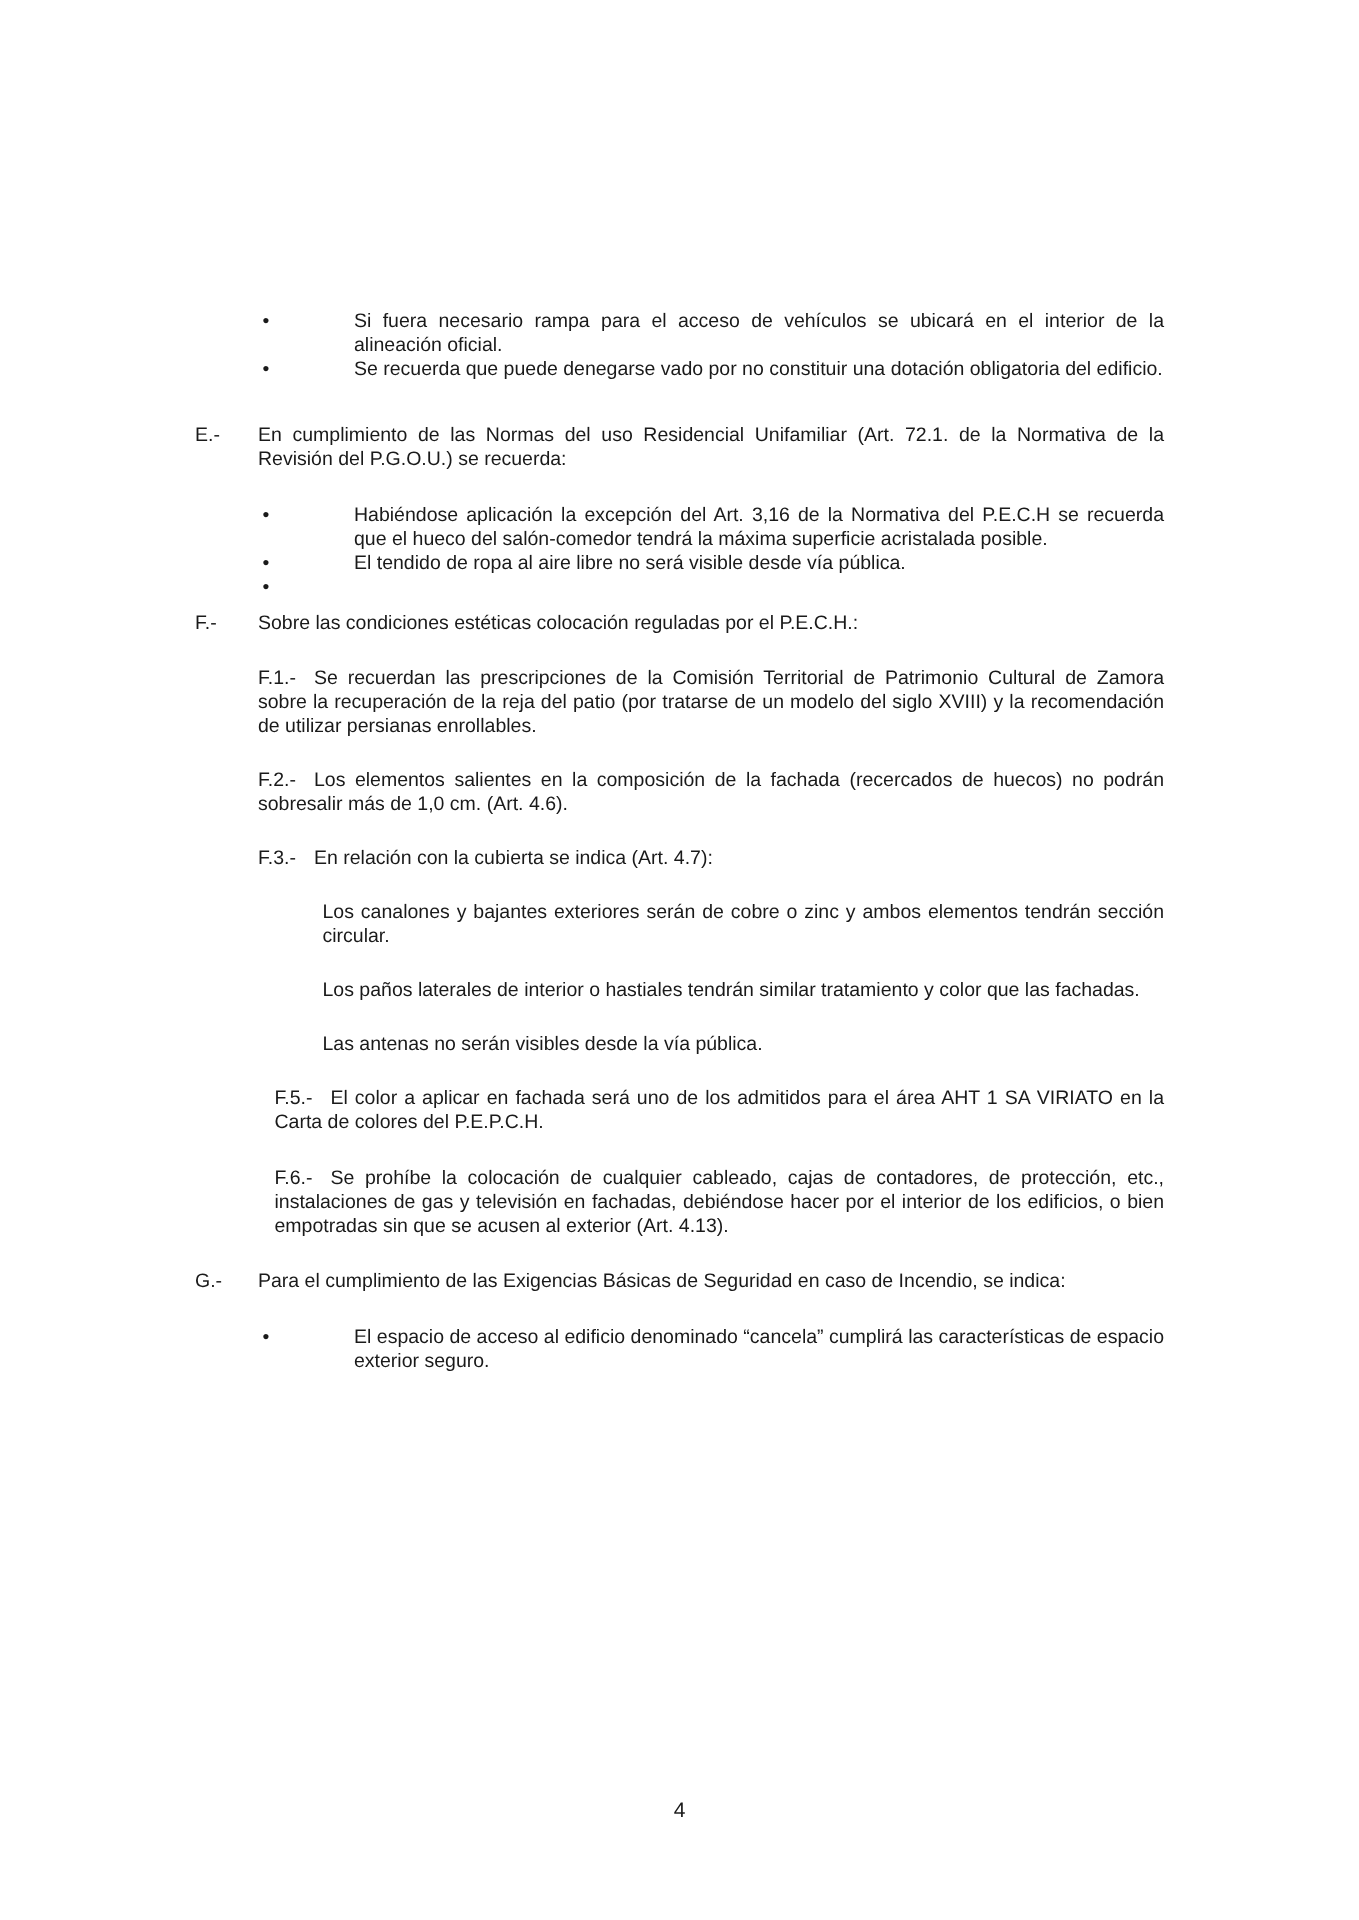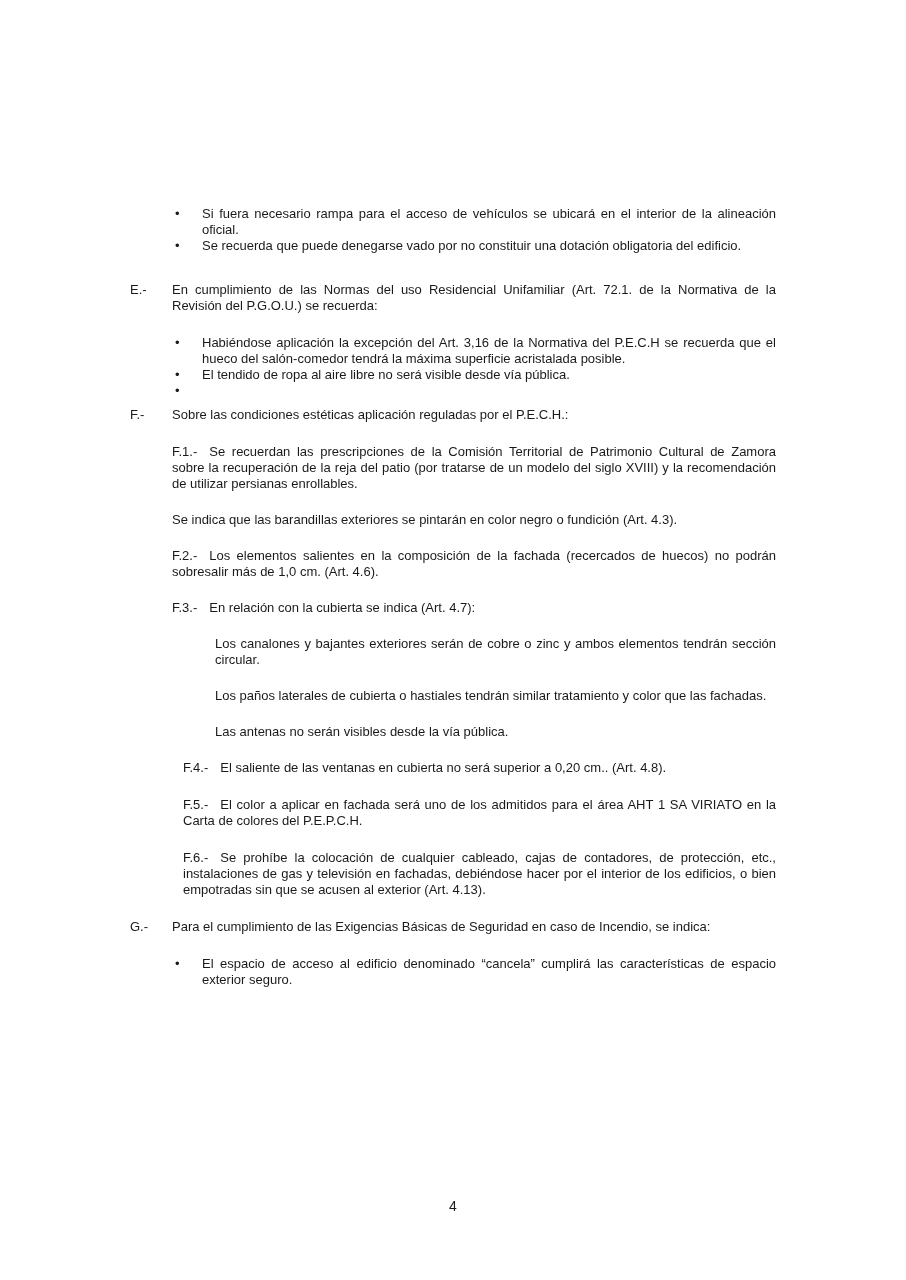--- a/index.html
+++ b/index.html
@@ -15,21 +15,21 @@
     color: #1a1a1a;
   }
   .page { position: absolute; inset: 0; background: #fff; }
   .content { position: absolute; top: 206px; left: 130px; width: 646px; }
 
   .group { margin-bottom: 28px; }
   .group-e { margin-bottom: 8px; }
 
   .bullet-row { display: flex; margin-left: 42px; min-height: 16px; }
   .marker { flex: 0 0 30px; padding-left: 3px; }
-  .btxt { flex: 1; text-align: justify; }
+  .btxt { flex: 1; text-align: justify; margin-left: 34px; }
 
   .lettered { display: flex; margin-bottom: 21px; }
   .letter { flex: 0 0 42px; }
   .ltxt { flex: 1; text-align: justify; }
 
   .para  { margin-left: 42px; margin-bottom: 20px; text-align: justify; margin-top: 17px; }
   .para2 { margin-left: 85px; margin-bottom: 20px; text-align: justify; }
   .para3 { margin-left: 53px; margin-bottom: 21px; text-align: justify; }
   .plabel { padding-right: 12px; }
 
@@ -75,56 +75,50 @@
         <span class="btxt">El tendido de ropa al aire libre no será visible desde vía pública.</span>
       </div>
       <div class="bullet-row">
         <span class="marker">•</span>
         <span class="btxt"></span>
       </div>
     </div>
 
     <div class="lettered">
       <span class="letter">F.-</span>
-      <span class="ltxt">Sobre las condiciones estéticas aplicación reguladas por el P.E.C.H.:</span>
+      <span class="ltxt">Sobre las condiciones estéticas colocación reguladas por el P.E.C.H.:</span>
     </div>
 
     <p class="para">
       <span class="plabel">F.1.-</span><span>Se recuerdan las prescripciones de la Comisión Territorial de Patrimonio Cultural de Zamora sobre la recuperación de la reja del patio (por tratarse de un modelo del siglo XVIII) y la recomendación de utilizar persianas enrollables.</span>
     </p>
 
 
-    <p class="para">
-      <span>Se indica que las barandillas exteriores se pintarán en color negro o fundición (Art. 4.3).</span>
-    </p>
 
     <p class="para">
       <span class="plabel">F.2.-</span><span>Los elementos salientes en la composición de la fachada (recercados de huecos) no podrán sobresalir más de 1,0 cm. (Art. 4.6).</span>
     </p>
 
     <p class="para">
       <span class="plabel">F.3.-</span><span>En relación con la cubierta se indica (Art. 4.7):</span>
     </p>
 
     <p class="para2">
       <span>Los canalones y bajantes exteriores serán de cobre o zinc y ambos elementos tendrán sección circular.</span>
     </p>
 
     <p class="para2">
-      <span>Los paños laterales de cubierta o hastiales tendrán similar tratamiento y color que las fachadas.</span>
+      <span>Los paños laterales de interior o hastiales tendrán similar tratamiento y color que las fachadas.</span>
     </p>
 
 
     <p class="para2">
       <span>Las antenas no serán visibles desde la vía pública.</span>
     </p>
 
-    <p class="para3">
-      <span class="plabel">F.4.-</span><span>El saliente de las ventanas en cubierta no será superior a 0,20 cm.. (Art. 4.8).</span>
-    </p>
 
     <p class="para3">
       <span class="plabel">F.5.-</span><span>El color a aplicar en fachada será uno de los admitidos para el área AHT 1 SA VIRIATO en la Carta de colores del P.E.P.C.H.</span>
     </p>
 
     <p class="para3">
       <span class="plabel">F.6.-</span><span>Se prohíbe la colocación de cualquier cableado, cajas de contadores, de protección, etc., instalaciones de gas y televisión en fachadas, debiéndose hacer por el interior de los edificios, o bien empotradas sin que se acusen al exterior (Art. 4.13).</span>
     </p>
 
     <div class="lettered">

